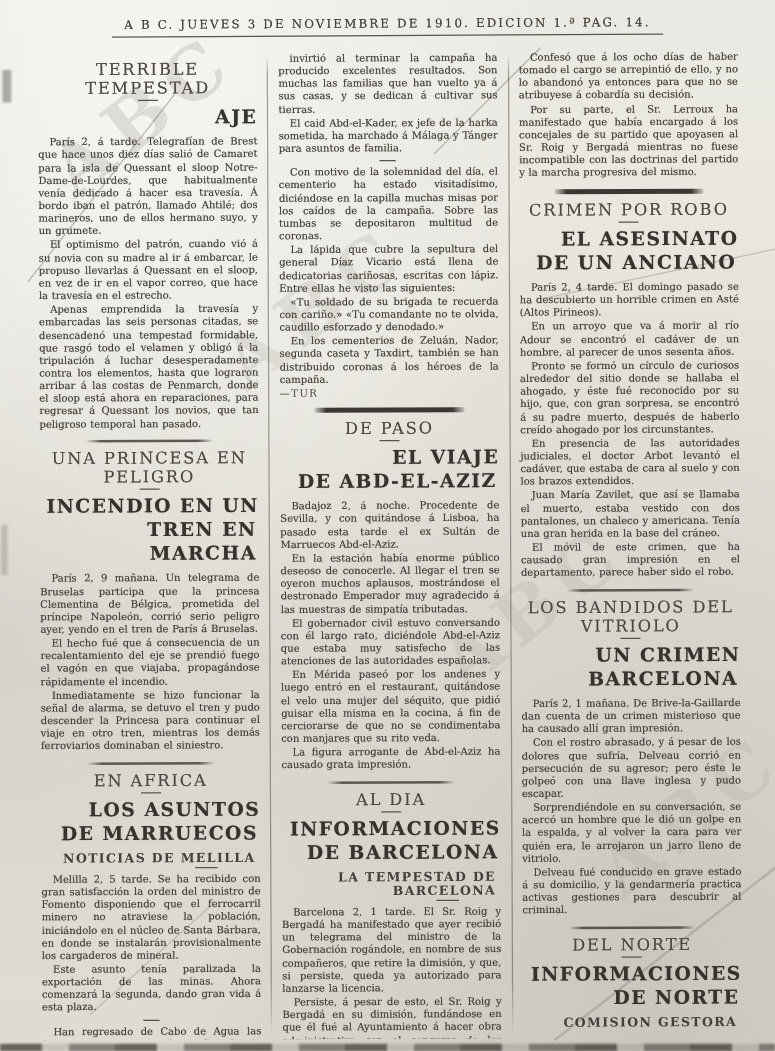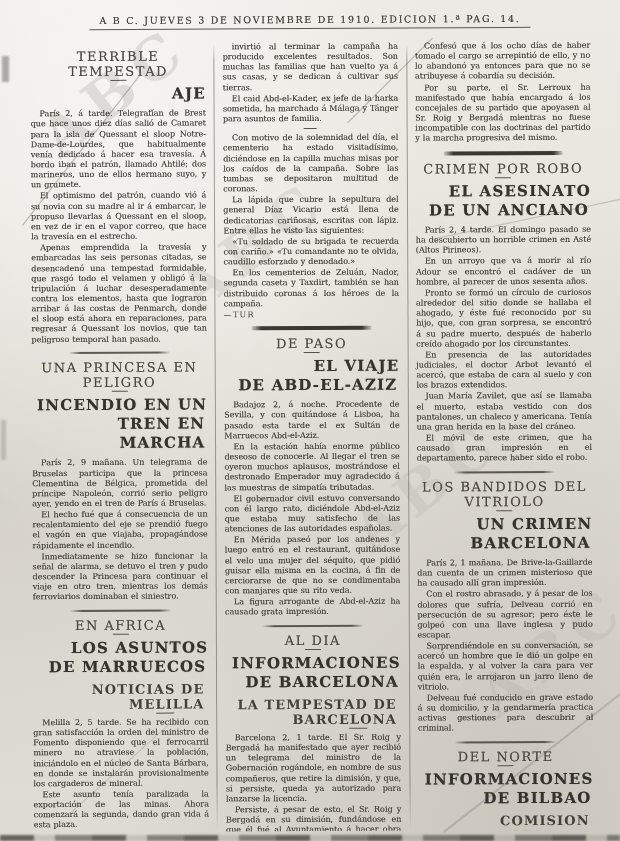--- a/index.html
+++ b/index.html
@@ -20,21 +20,21 @@
   }
   .content{position:absolute;top:42px;left:24px;right:20px;bottom:10px;display:flex;transform:rotate(-.25deg);}
   .col{flex:1;padding:0 8px;overflow:hidden;}
   .vrule{width:1px;margin-top:2px;
     background:linear-gradient(rgba(90,85,78,0),rgba(90,85,78,.55) 2%,rgba(90,85,78,.55) 94%,rgba(90,85,78,0));}
   .kicker{text-align:center;font-size:13px;letter-spacing:1.5px;color:#4d4942;margin:6px 0 1px;text-transform:uppercase;text-shadow:0 0 .5px rgba(70,64,56,.5);}
   .kicker-rule{width:16px;border-top:1px solid #57534c;margin:1px auto 4px;}
   .headline{font-weight:bold;font-size:15px;letter-spacing:1.2px;color:#36332e;line-height:1.28;margin:2px 0 5px;text-shadow:0 0 .7px rgba(55,50,45,.55);}
   .hl0{text-align:right;padding-left:4px;}
   .hl1{text-align:right;padding-right:2px;}
-  .subkicker{font-size:13px;font-weight:bold;letter-spacing:1.1px;text-align:right;margin:0 4px 1px 0;color:#433f39;}
+  .subkicker{font-size:10px;font-weight:bold;letter-spacing:1.1px;text-align:right;margin:0 4px 1px 0;color:#433f39;}
   .subkicker-rule{width:18px;border-top:1px solid #57534c;margin:0 34px 4px auto;}
   .para{font-size:8px;line-height:1.27;text-align:justify;text-indent:9px;margin:0 0 1px;word-spacing:.4px;color:#403c36;text-shadow:0 0 .55px rgba(60,55,48,.5);}
   .dash{width:13px;border-top:1px solid #55504a;margin:4px auto;}
   .sig{font-size:8px;letter-spacing:1.2px;margin:1px 6px 2px 0;color:#45413b;}
   .sep{height:2px;margin:7px auto 0;width:58%;border-radius:1px;
     background:linear-gradient(90deg,rgba(60,55,48,0),rgba(60,55,48,.8) 12%,rgba(60,55,48,.8) 88%,rgba(60,55,48,0));}
   .sep.thick{height:4px;width:68%;
     background:linear-gradient(90deg,rgba(40,37,32,.15),rgba(40,37,32,.9) 8%,rgba(40,37,32,.9) 92%,rgba(40,37,32,.15));}
   .wm{position:absolute;font-weight:bold;font-size:58px;letter-spacing:9px;color:rgba(95,90,82,.15);
     transform:rotate(-38deg);pointer-events:none;z-index:3;}
@@ -127,40 +127,40 @@
         <div class="sep thick"></div>
         <div class="kicker">CRIMEN POR ROBO</div>
         <div class="kicker-rule"></div>
         <div class="headline">
           <div class="hl hl0">EL ASESINATO</div>
           <div class="hl hl1">DE UN ANCIANO</div>
         </div>
         <p class="para">París 2, 4 tarde. El domingo pasado se ha descubierto un horrible crimen en Asté (Altos Pirineos).</p>
         <p class="para">En un arroyo que va á morir al río Adour se encontró el cadáver de un hombre, al parecer de unos sesenta años.</p>
         <p class="para">Pronto se formó un círculo de curiosos alrededor del sitio donde se hallaba el ahogado, y éste fué reconocido por su hijo, que, con gran sorpresa, se encontró á su padre muerto, después de haberlo creído ahogado por los circunstantes.</p>
-        <p class="para">En presencia de las autoridades judiciales, el doctor Arbot levantó el acercó, que estaba de cara al suelo y con los brazos extendidos.</p>
+        <p class="para">En presencia de las autoridades judiciales, el doctor Arbot levantó el cadáver, que estaba de cara al suelo y con los brazos extendidos.</p>
         <p class="para">Juan María Zavilet, que así se llamaba el muerto, estaba vestido con dos pantalones, un chaleco y americana. Tenía una gran herida en la base del cráneo.</p>
         <p class="para">El móvil de este crimen, que ha causado gran impresión en el departamento, parece haber sido el robo.</p>
         <div class="sep"></div>
         <div class="kicker">LOS BANDIDOS DEL VITRIOLO</div>
         <div class="kicker-rule"></div>
         <div class="headline">
           <div class="hl hl0">UN CRIMEN</div>
           <div class="hl hl1">BARCELONA</div>
         </div>
         <p class="para">París 2, 1 mañana. De Brive-la-Gaillarde dan cuenta de un crimen misterioso que ha causado allí gran impresión.</p>
         <p class="para">Con el rostro abrasado, y á pesar de los dolores que sufría, Delveau corrió en persecución de su agresor; pero éste le golpeó con una llave inglesa y pudo escapar.</p>
         <p class="para">Sorprendiéndole en su conversación, se acercó un hombre que le dió un golpe en la espalda, y al volver la cara para ver quién era, le arrojaron un jarro lleno de vitriolo.</p>
         <p class="para">Delveau fué conducido en grave estado á su domicilio, y la gendarmería practica activas gestiones para descubrir al criminal.</p>
         <div class="sep"></div>
         <div class="kicker">DEL NORTE</div>
         <div class="kicker-rule"></div>
         <div class="headline">
           <div class="hl hl0">INFORMACIONES</div>
-          <div class="hl hl1">DE BILBAO</div>
+          <div class="hl hl1">DE NORTE</div>
         </div>
         <div class="subkicker">COMISION GESTORA</div>
       </div>
   </div>
 
   <div class="wm" style="left:30px;top:58px;">ABC</div>
   <div class="wm" style="left:168px;top:212px;opacity:.75;">ABC</div>
   <div class="wm" style="left:342px;top:452px;opacity:.6;">ABC</div>
   <div class="wm" style="left:468px;top:618px;opacity:.5;">ABC</div>
 

